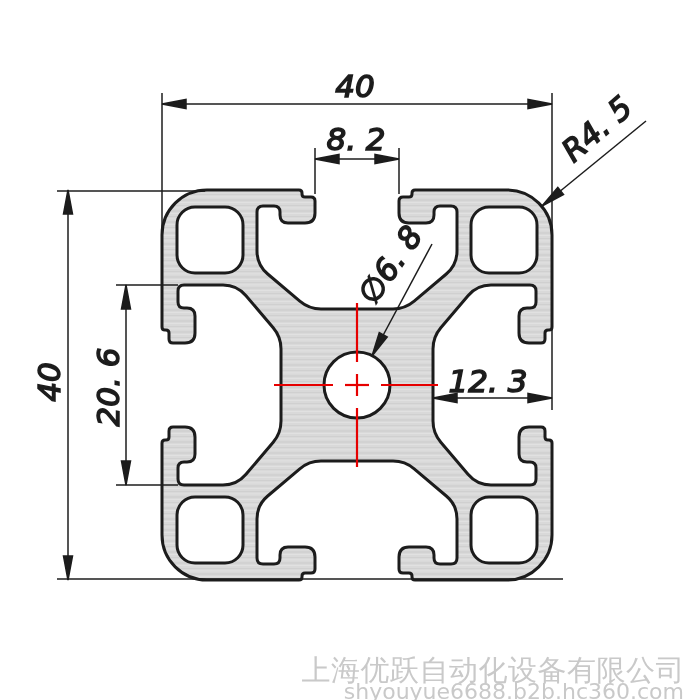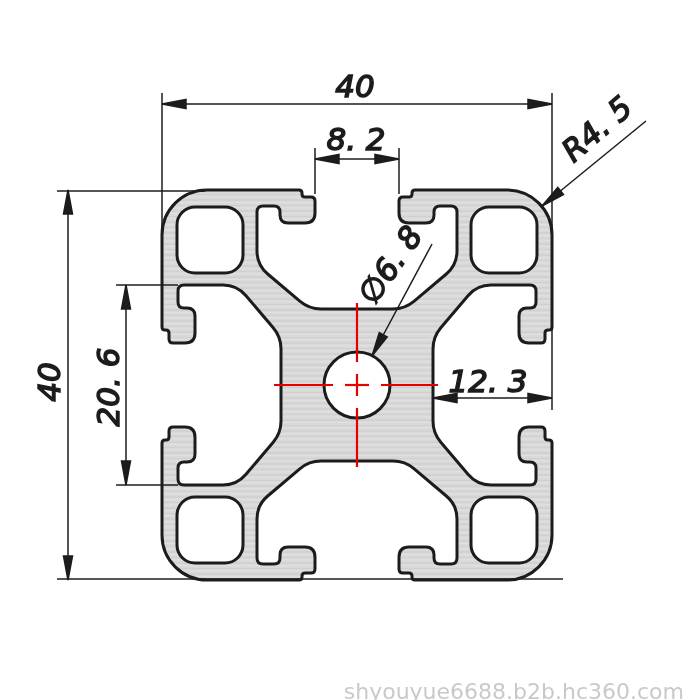--- a/index.html
+++ b/index.html
@@ -83,15 +83,16 @@
         <line x1="542" y1="206" x2="646" y2="121"></line>
         <polygon points="542.0,206.0 563.5,194.4 557.8,187.4" fill="#1c1c1c"></polygon>
         <text transform="translate(604,137) rotate(-41)" text-anchor="middle" font-size="31" font-style="italic" fill="#1c1c1c" font-family="&quot;DejaVu Sans&quot;,&quot;Liberation Sans&quot;,sans-serif">R4. 5</text>
       </g>
       <g stroke="#1c1c1c" stroke-width="1.5" fill="none">
         <line x1="372" y1="356" x2="432" y2="244"></line>
         <polygon points="372.0,356.0 387.2,336.9 379.3,332.7" fill="#1c1c1c"></polygon>
         <text transform="translate(399,271) rotate(-55)" text-anchor="middle" font-size="31" font-style="italic" fill="#1c1c1c" font-family="&quot;DejaVu Sans&quot;,&quot;Liberation Sans&quot;,sans-serif">∅6. 8</text>
       </g>
     </svg>
+  <div class="wm-cn">上海优跃自动化设备有限公司</div>
   <div class="wm-url">shyouyue6688.b2b.hc360.com</div>
   <div class="wm-overlay">WWW.***.COM</div>
 </div>
 
 </body></html>

